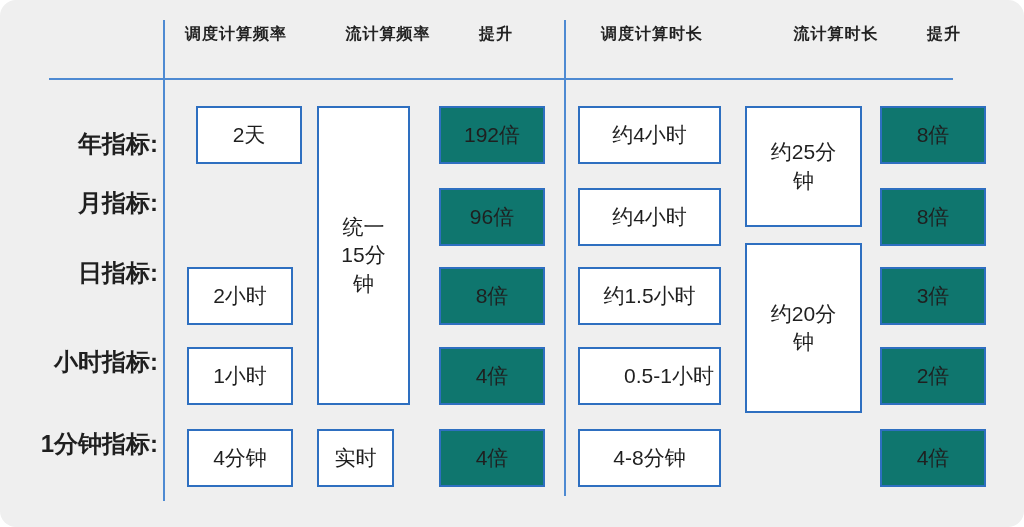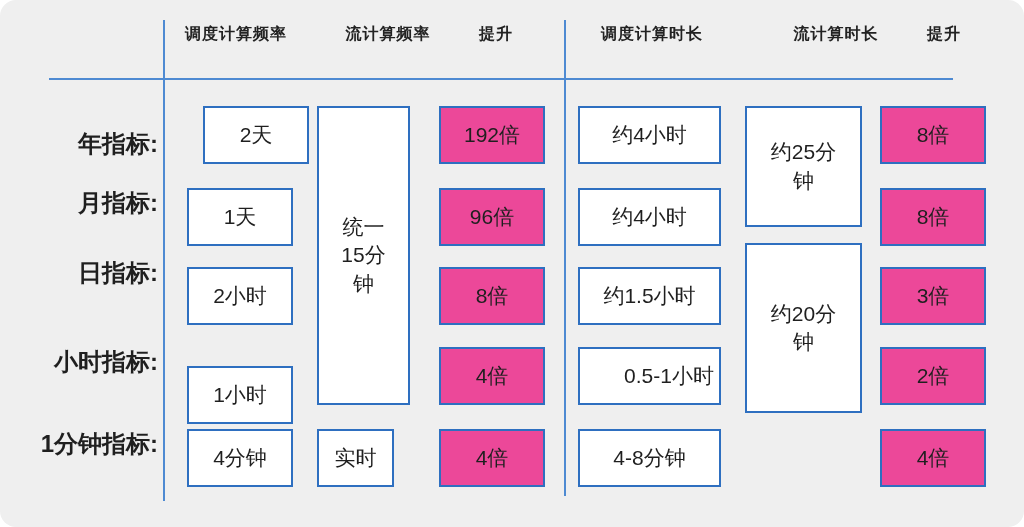--- a/index.html
+++ b/index.html
@@ -26,21 +26,21 @@
     font-size:24px;font-weight:700;
     line-height:26px;white-space:nowrap;
   }
   .box{
     position:absolute;box-sizing:border-box;
     display:flex;align-items:center;justify-content:center;
     background:#ffffff;border:2px solid #2e6fc0;
     font-size:21px;line-height:1.35;
     text-align:center;white-space:pre-line;
   }
-  .box.green{background:#ec4899;}
+  .box.green{background:#0f766e;}
 </style>
 </head>
 <body>
 
 <div class="canvas">
 
   <div class="vline" style="left:163px;top:20px;height:481px;"></div>
   <div class="vline" style="left:564px;top:20px;height:476px;"></div>
   <div class="hline" style="left:49px;top:78px;width:904px;"></div>
 
@@ -50,24 +50,23 @@
   <div class="hdr" style="left:652px;">调度计算时长</div>
   <div class="hdr" style="left:822px;margin-left:14px;">流计算时长</div>
   <div class="hdr" style="left:944px;">提升</div>
 
   <div class="rowlabel" style="top:108px;margin-top:23px;">年指标:</div>
   <div class="rowlabel" style="top:190px;">月指标:</div>
   <div class="rowlabel" style="top:260px;">日指标:</div>
   <div class="rowlabel" style="top:349px;">小时指标:</div>
   <div class="rowlabel" style="top:431px;">1分钟指标:</div>
 
-  <div class="box" style="left:203px;top:106px;width:106px;height:58px;">2天</div>
-  <div class="box" style="left:187px;top:188px;width:106px;height:58px;">1天</div>
+  <div class="box" style="left:196px;top:106px;width:106px;height:58px;">2天</div>
   <div class="box" style="left:187px;top:267px;width:106px;height:58px;">2小时</div>
-  <div class="box" style="left:187px;top:347px;width:106px;height:58px;margin-top:19px;">1小时</div>
+  <div class="box" style="left:187px;top:347px;width:106px;height:58px;">1小时</div>
   <div class="box" style="left:187px;top:429px;width:106px;height:58px;">4分钟</div>
 
   <div class="box" style="left:317px;top:106px;width:93px;height:299px;">统一
 15分
 钟</div>
   <div class="box" style="left:317px;top:429px;width:77px;height:58px;">实时</div>
 
   <div class="box green" style="left:439px;top:106px;width:106px;height:58px;">192倍</div>
   <div class="box green" style="left:439px;top:188px;width:106px;height:58px;">96倍</div>
   <div class="box green" style="left:439px;top:267px;width:106px;height:58px;">8倍</div>

